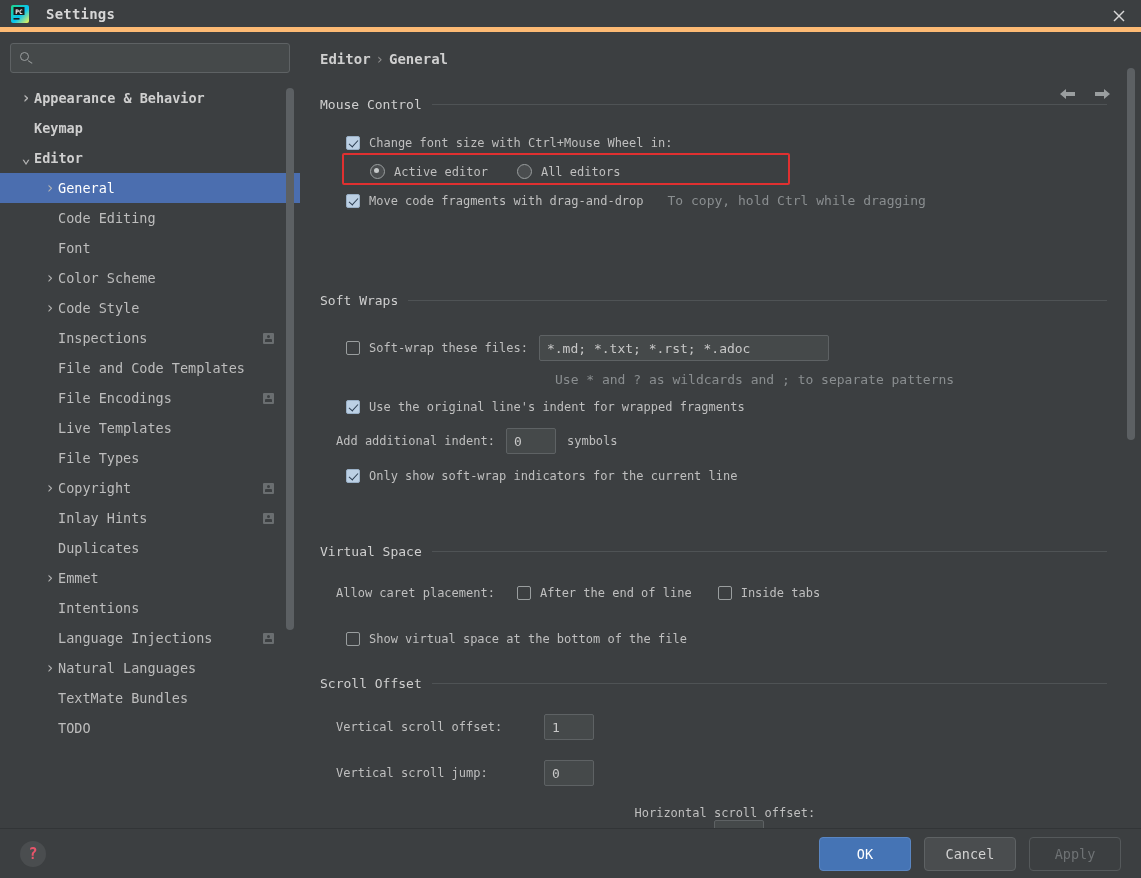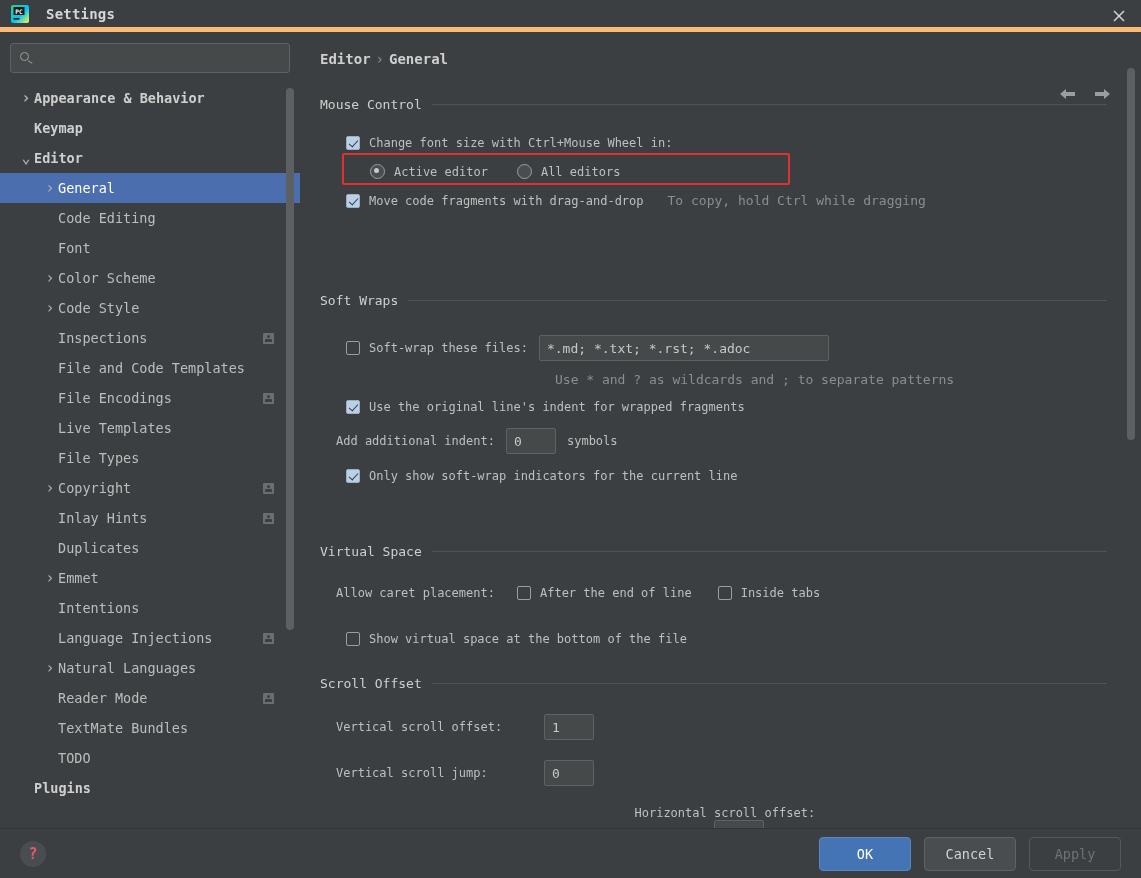--- a/index.html
+++ b/index.html
@@ -324,36 +324,25 @@
         <span class="badge">
           <span class="person"></span>
         </span>
       </div>
       <div class="tree-row" style="padding-left: 42px;">
         <span class="arrow" style="font-size: 15px;">›</span>
         <span class="tree-label">Natural Languages</span>
       </div>
       <div class="tree-row" style="padding-left: 42px;">
         <span class="arrow empty" style="font-size: 15px;">›</span>
-        <span class="tree-label">Reader Mode</span>
-        <span class="badge">
-          <span class="person"></span>
-        </span>
-      </div>
-      <div class="tree-row" style="padding-left: 42px;">
-        <span class="arrow empty" style="font-size: 15px;">›</span>
         <span class="tree-label">TextMate Bundles</span>
       </div>
       <div class="tree-row" style="padding-left: 42px;">
         <span class="arrow empty" style="font-size: 15px;">›</span>
         <span class="tree-label">TODO</span>
-      </div>
-      <div class="tree-row bold" style="padding-left: 18px;">
-        <span class="arrow empty" style="font-size: 15px;">›</span>
-        <span class="tree-label">Plugins</span>
       </div>
     </div>
 
   <div id="sidebar-scroll">
     <div id="sidebar-thumb"></div>
   </div>
 </div>
 
 <div id="content">
 

